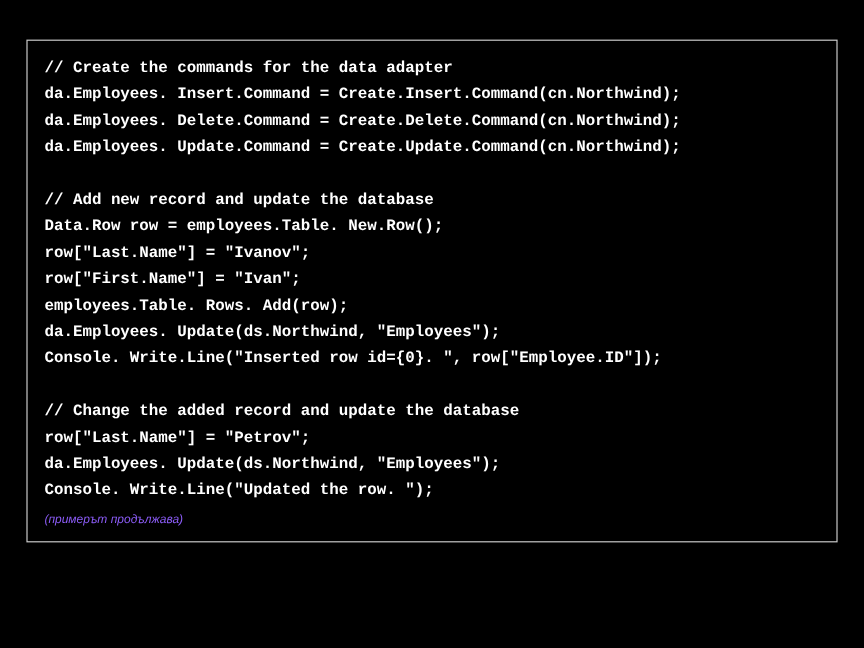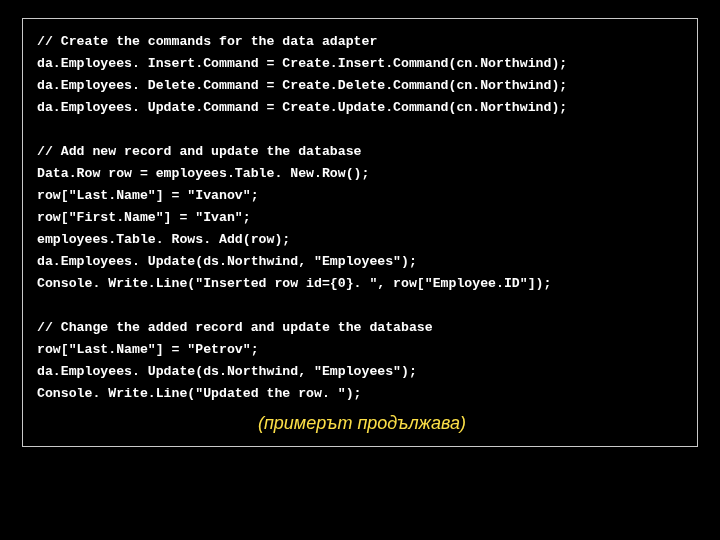--- a/index.html
+++ b/index.html
@@ -35,40 +35,40 @@
   }
   .title .dash {
     font-family: Arial, sans-serif;
     font-weight: bold;
   }
   .title .cyr {
     font-family: Arial, sans-serif;
     font-weight: bold;
   }
   .codebox {
-    margin-top: 6px;
+    margin-top: 21px;
     border: 1px solid #c9c9c9;
     padding: 12px 4px 12px 14px;
     box-sizing: border-box;
     background: #000;
   }
   .code {
     font-family: "Courier New", Courier, monospace;
     font-weight: bold;
     font-size: 13.2px;
     line-height: 22px;
     white-space: pre;
     color: #fff;
   }
   .cont {
-    text-align: center;
+    text-align: left;
     font-family: Arial, sans-serif;
     font-style: italic;
-    font-size: 18px;
-    color: #fde047;
+    font-size: 10px;
+    color: #8b5cf6;
     padding-top: 8px;
     padding-right: 6px;
   }
 </style>
 </head>
 <body>
 
 <div class="slide">
 
 

